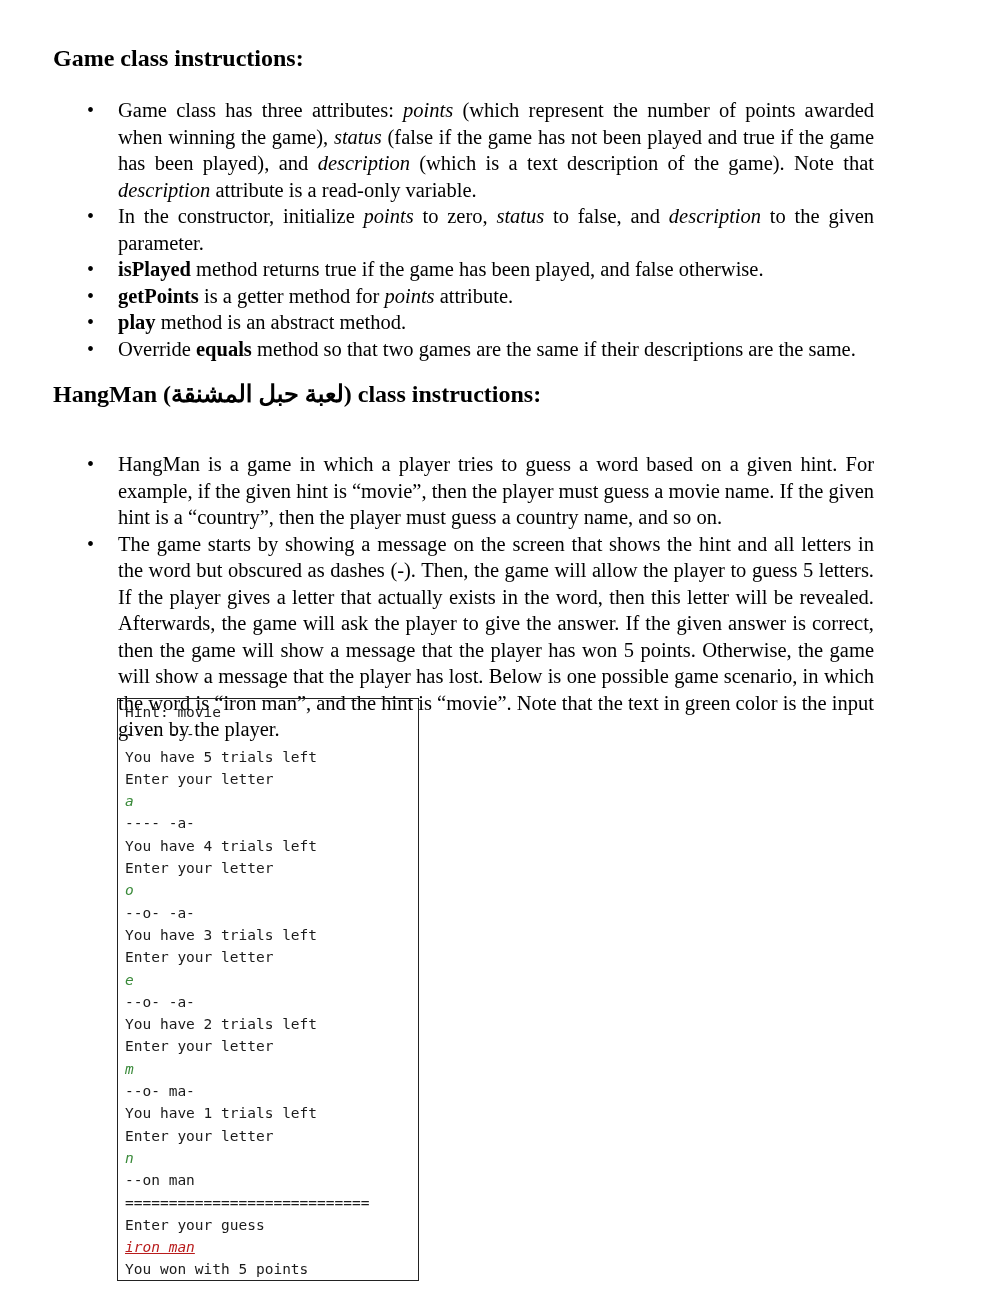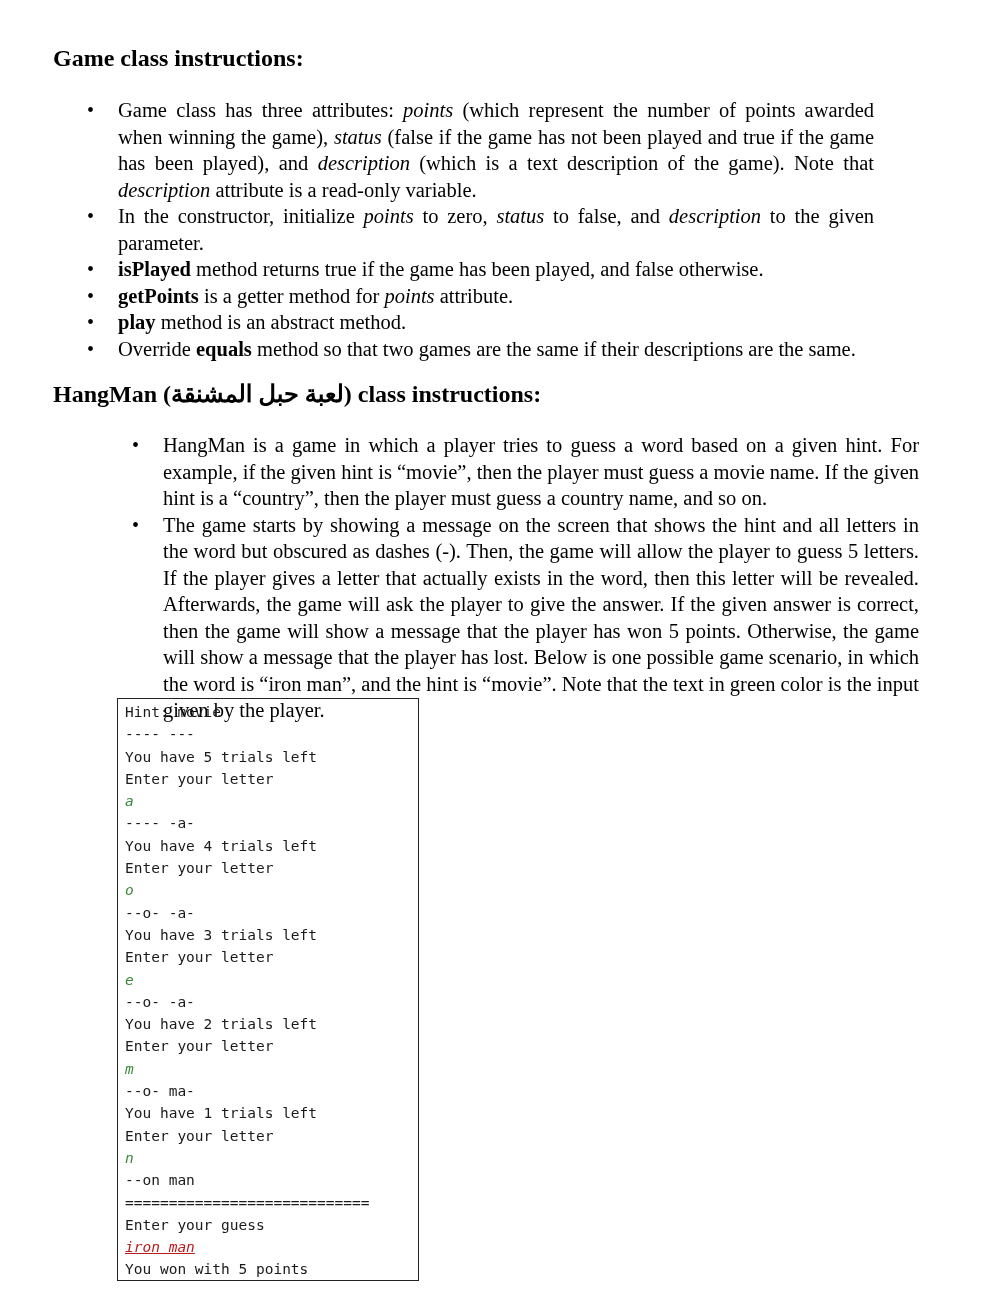--- a/index.html
+++ b/index.html
@@ -94,21 +94,21 @@
       <li><span class="b">isPlayed</span><span> method returns true if the game has been played, and false otherwise.</span></li>
       <li><span class="b">getPoints</span><span> is a getter method for </span><span class="i">points</span><span> attribute.</span></li>
       <li><span class="b">play</span><span> method is an abstract method.</span></li>
       <li><span>Override </span><span class="b">equals</span><span> method so that two games are the same if their descriptions are the same.</span></li>
     </ul>
 
   <div class="heading" style="top:381px;">
     <span>HangMan (</span><span class="arabic" dir="rtl">لعبة حبل المشنقة</span><span>) class instructions:</span>
   </div>
 
-  <ul class="bullets" id="hangman-bullets" style="top:432px;padding-left:45px;">
+  <ul class="bullets" id="hangman-bullets" style="top:451px;">
       <li><span>HangMan is a game in which a player tries to guess a word based on a given hint. For example, if the given hint is “movie”, then the player must guess a movie name. If the given hint is a “country”, then the player must guess a country name, and so on.</span></li>
       <li><span>The game starts by showing a message on the screen that shows the hint and all letters in the word but obscured as dashes (-). Then, the game will allow the player to guess 5 letters. If the player gives a letter that actually exists in the word, then this letter will be revealed. Afterwards, the game will ask the player to give the answer. If the given answer is correct, then the game will show a message that the player has won 5 points. Otherwise, the game will show a message that the player has lost. Below is one possible game scenario, in which the word is “iron man”, and the hint is “movie”. Note that the text in green color is the input given by the player.</span></li>
     </ul>
 
   <div class="console" id="console-box">
       <div class="line">Hint: movie</div>
       <div class="line">---- ---</div>
       <div class="line">You have 5 trials left</div>
       <div class="line">Enter your letter</div>
       <div class="line input" style="color: rgb(58, 138, 58);">a</div>

